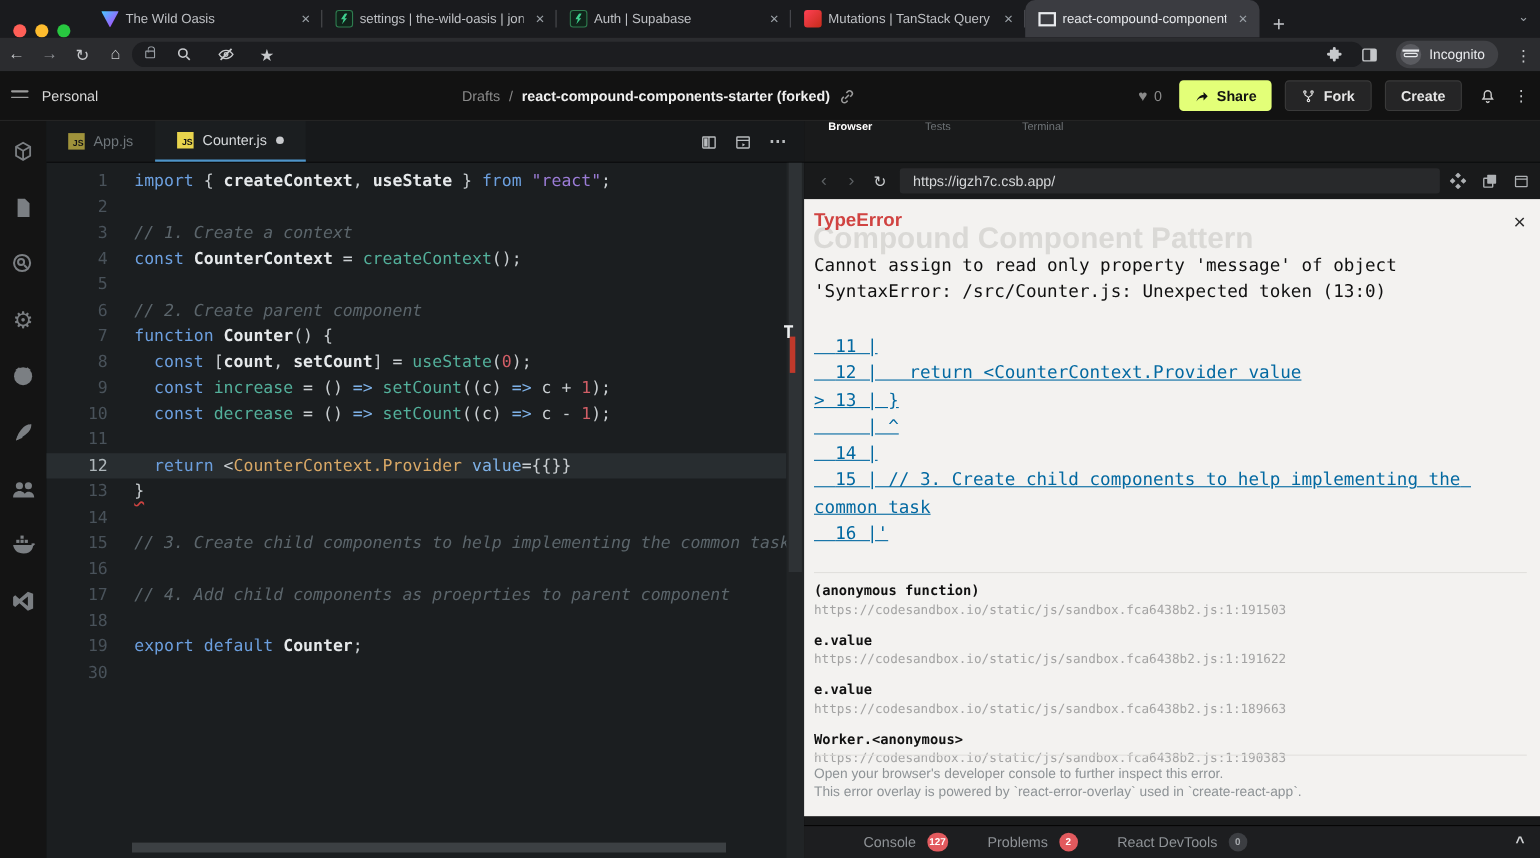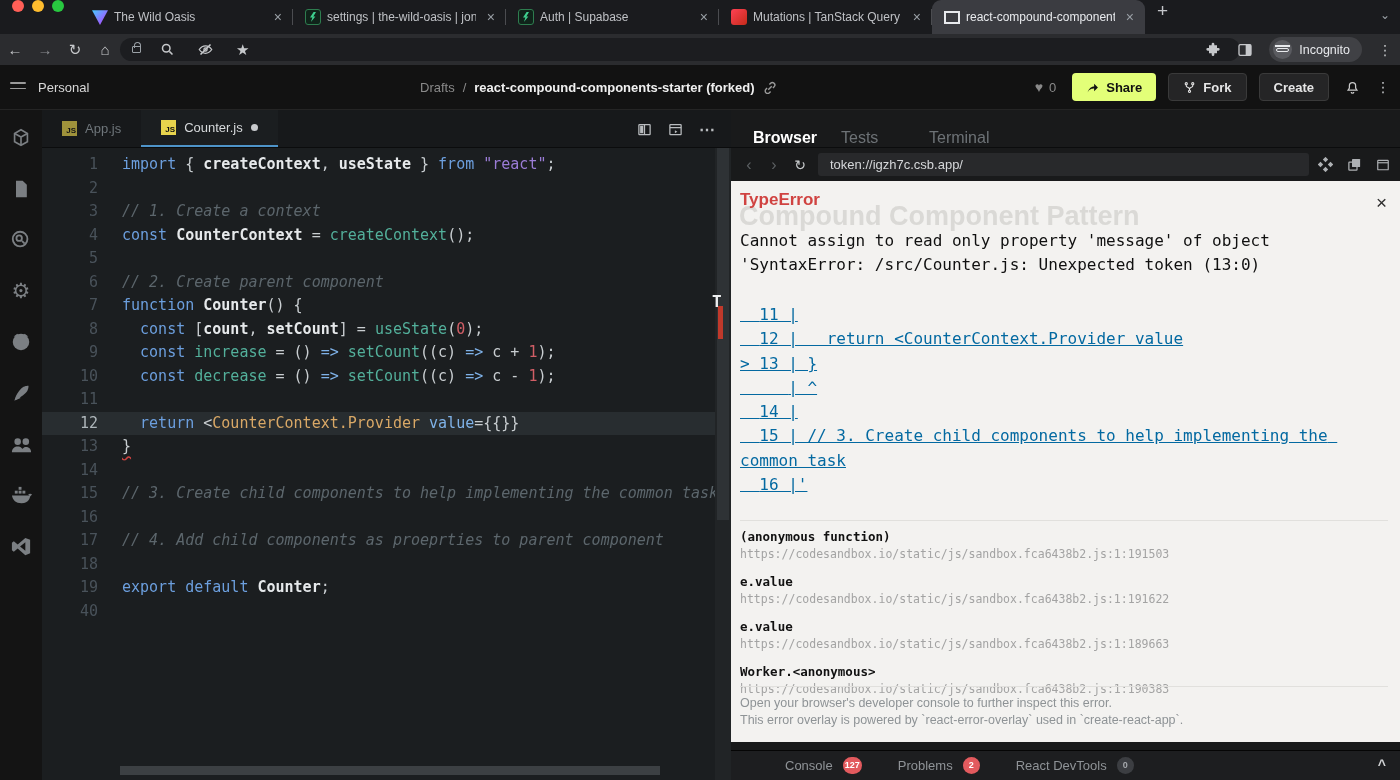--- a/index.html
+++ b/index.html
@@ -2,21 +2,21 @@
 <html><head>
 <meta charset="utf-8">
 <style>
   * { margin:0; padding:0; box-sizing:border-box; }
   html,body { background:#000; }
   #app { position:relative; width:1400px; height:780px; overflow:hidden;
          font-family:"Liberation Sans", sans-serif; background:#000; }
 
   
   .tabstrip { position:absolute; left:0; top:0; width:1400px; height:34px;
-              background:#1a1b1e; display:flex; align-items:flex-start; }
+              background:#1a1b1e; display:flex; align-items:flex-end; }
   .winctl { display:flex; gap:8px; padding:0 16px 0 12px; }
   .wdot { width:12px; height:12px; border-radius:50%; }
   .wdot.r{background:#ff5f57}.wdot.y{background:#febc2e}.wdot.g{background:#28c840}
   .tabs { display:flex; height:34px; align-items:stretch; }
   .ctab { width:213px; display:flex; align-items:center; padding:0 6px 0 12px;
           color:#bfc1c5; font-size:12px; position:relative; }
   .ctab:not(.active)::after { content:''; position:absolute; right:0; top:9px; bottom:9px;
           width:1px; background:#4b4c50; }
   .ctab.active { background:#3b3c41; border-radius:9px 9px 0 0; color:#e8eaed; }
   .ctab.active::after{ display:none; }
@@ -112,21 +112,21 @@
   .vscroll { position:absolute; right:0; top:38px; width:16px; bottom:0; background:#212426; }
   .vthumb { position:absolute; left:2px; right:2px; top:0; height:372px; background:#2e3235; }
   .ovr-t { position:absolute; left:670px; top:182px; color:#eceeef; font-weight:bold; font-size:16px;
            font-family:"DejaVu Sans Mono", monospace; z-index:3; }
   .ovr-red { position:absolute; left:676px; top:196px; width:5px; height:33px; background:#c0392b; z-index:3; }
   .hscroll { position:absolute; left:78px; bottom:5px; width:540px; height:9px; background:#3c4043; }
 
   
   .preview { position:absolute; left:731px; top:110px; width:669px; height:670px; background:#191a1b; }
   .pvtabs { position:absolute; left:0; top:0; right:0; height:38px; border-bottom:1px solid #0b0c0d;
-            display:flex; align-items:flex-end; font-size:16px; }
+            display:flex; align-items:flex-start; font-size:10px; }
   .pvtab { color:#6d7276; margin-left:22px; width:66px; }
   .pvtab.active { color:#ffffff; font-weight:bold; }
   .pvnav { position:absolute; left:0; top:38px; right:0; height:33px; display:flex; align-items:center; padding:0 10px; gap:9px; }
   .pvarrow { color:#5c6063; font-size:16px; width:16px; text-align:center; }
   .pvrefresh { color:#c9ccce; font-size:14px; width:18px; text-align:center; }
   .pvurl { flex:1; height:23px; background:#28292b; border-radius:3px; color:#d5d7d9; font-size:13px;
            line-height:23px; padding:0 12px; font-family:"Liberation Sans", sans-serif; }
   .pvnav-icons { display:flex; align-items:center; gap:14px; color:#aeb1b4; }
 
   
@@ -376,41 +376,41 @@
         <div class="cl"><span class="ln">10</span><span class="ct"><span class="tk-pt">  </span><span class="tk-kw">const</span><span class="tk-pt"> </span><span class="tk-fn">decrease</span><span class="tk-pt"> = () </span><span class="tk-op">=&gt;</span><span class="tk-pt"> </span><span class="tk-fn">setCount</span><span class="tk-pt">((c) </span><span class="tk-op">=&gt;</span><span class="tk-pt"> c - </span><span class="tk-num">1</span><span class="tk-pt">);</span></span></div>
         <div class="cl"><span class="ln">11</span><span class="ct"></span></div>
         <div class="cl hl"><span class="ln">12</span><span class="ct"><span class="tk-pt">  </span><span class="tk-kw">return</span><span class="tk-pt"> &lt;</span><span class="tk-jsx">CounterContext.Provider</span><span class="tk-pt"> </span><span class="tk-attr">value</span><span class="tk-pt">={{}}</span></span></div>
         <div class="cl err"><span class="ln">13</span><span class="ct"><span class="tk-pt">}</span></span></div>
         <div class="cl"><span class="ln">14</span><span class="ct"></span></div>
         <div class="cl"><span class="ln">15</span><span class="ct"><span class="tk-cm">// 3. Create child components to help implementing the common task</span></span></div>
         <div class="cl"><span class="ln">16</span><span class="ct"></span></div>
         <div class="cl"><span class="ln">17</span><span class="ct"><span class="tk-cm">// 4. Add child components as proeprties to parent component</span></span></div>
         <div class="cl"><span class="ln">18</span><span class="ct"></span></div>
         <div class="cl"><span class="ln">19</span><span class="ct"><span class="tk-kw">export</span><span class="tk-pt"> </span><span class="tk-kw">default</span><span class="tk-pt"> </span><span class="tk-id">Counter</span><span class="tk-pt">;</span></span></div>
-        <div class="cl"><span class="ln">40</span><span class="ct"></span></div>
+        <div class="cl"><span class="ln">30</span><span class="ct"></span></div>
       </div>
     <div class="vscroll">
         <div class="vthumb"></div>
       </div>
     <span class="ovr-t">T</span>
     <span class="ovr-red"></span>
     <div class="hscroll"></div>
   </div>
 
   <div class="preview">
     <div class="pvtabs">
       <span class="pvtab active">Browser</span>
       <span class="pvtab">Tests</span>
       <span class="pvtab">Terminal</span>
     </div>
     <div class="pvnav">
       <span class="pvarrow">‹</span>
       <span class="pvarrow">›</span>
       <span class="pvrefresh">↻</span>
-      <span class="pvurl">token://igzh7c.csb.app/</span>
+      <span class="pvurl">https://igzh7c.csb.app/</span>
       <span class="pvnav-icons">
         <svg class="icon-svg" width="15" height="15" viewBox="0 0 24 24" fill="#aeb1b4">
             <rect x="9" y="1" width="6" height="6" transform="rotate(45 12 4)"></rect>
             <rect x="9" y="17" width="6" height="6" transform="rotate(45 12 20)"></rect>
             <rect x="1" y="9" width="6" height="6" transform="rotate(45 4 12)"></rect>
             <rect x="17" y="9" width="6" height="6" transform="rotate(45 20 12)"></rect>
           </svg>
         <svg class="icon-svg" width="15" height="15" viewBox="0 0 24 24" fill="none" stroke="#aeb1b4" stroke-width="2">
             <rect x="8" y="3" width="13" height="13" rx="1" fill="#aeb1b4" stroke="none"></rect>
             <rect x="3" y="8" width="13" height="13" rx="1"></rect>

